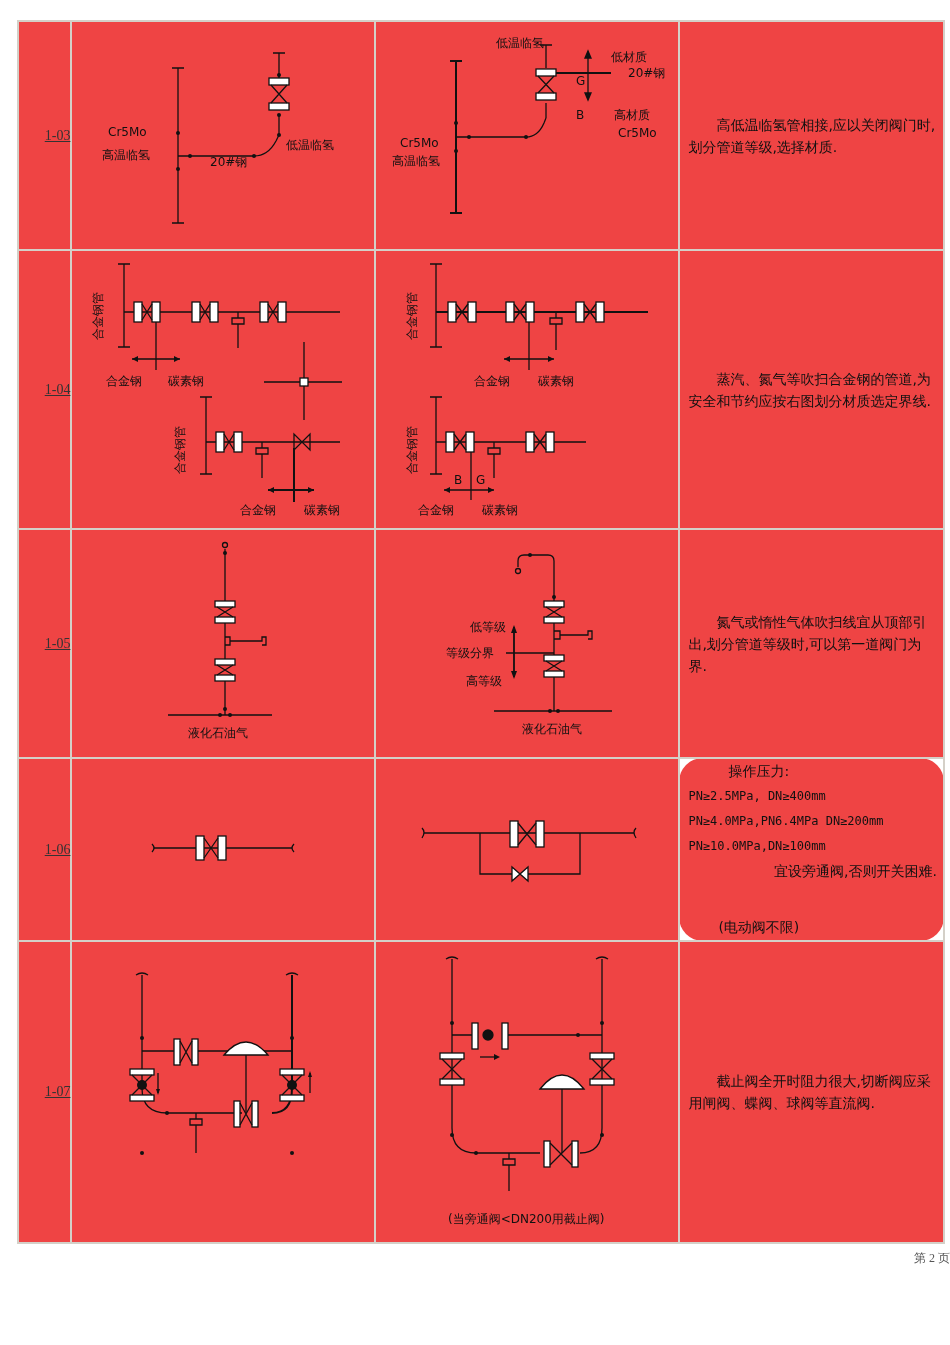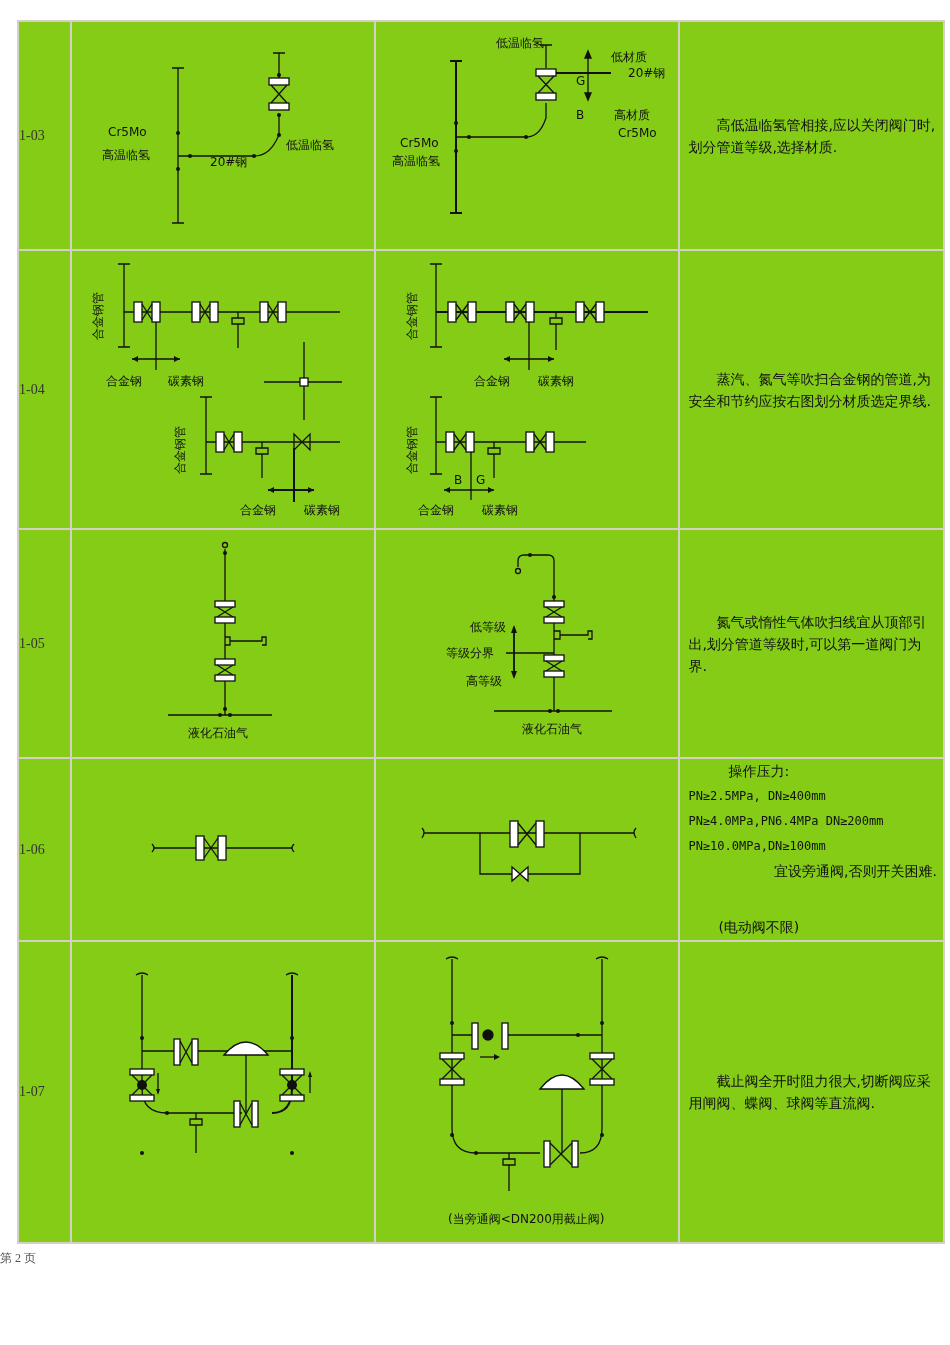--- a/index.html
+++ b/index.html
@@ -1,25 +1,25 @@
 <!DOCTYPE html>
 <html><head>
 <meta charset="utf-8">
 <style>
   html, body { margin: 0; padding: 0; background: #ffffff; }
   body { width: 950px; height: 1345px; position: relative; font-family: "DejaVu Serif", serif; color: #111; overflow: hidden; }
   table.spec { position: absolute; left: 17px; top: 20px; border-collapse: collapse; width: 928px; }
-  table.spec td { border: 2px solid #d4d0c8; padding: 0; vertical-align: middle; background: #84cc16; }
-  td.code { width: 58px; text-align: left; font-size: 14px; color: #333; font-family: "Liberation Serif", serif; }
+  table.spec td { border: 2px solid #d4d0c8; padding: 0; vertical-align: middle; background: #ef4444; }
+  td.code { width: 58px; text-align: right; font-size: 14px; color: #333; font-family: "Liberation Serif", serif; text-decoration: underline; }
   td.diag { width: 302px; position: relative; }
   td.desc { width: 258px; font-family: "DejaVu Sans", sans-serif; font-size: 14px; line-height: 22px; padding: 0 6px 0 8px !important; }
   td.desc .indent { text-indent: 2em; }
   svg { display: block; }
   svg text { font-family: "DejaVu Sans", sans-serif; font-size: 12px; fill: #111; }
-  .pageno { position: absolute; top: 1250px; left: 0; width: 950px; text-align: left; font-size: 12px; color: #555; font-family: "Liberation Serif", serif; }
+  .pageno { position: absolute; top: 1250px; left: 0; width: 950px; text-align: right; font-size: 12px; color: #555; font-family: "Liberation Serif", serif; }
   .cond { font-family: "DejaVu Sans Mono", monospace; font-size: 12px; white-space: nowrap; line-height: 25px; }
 </style>
 </head>
 <body>
 
 <table class="spec">
 
   <tbody>
       <tr style="height:229px;">
     <td class="code">1-03</td>
@@ -258,21 +258,21 @@
           <path d="M104 71 L104 112 L204 112 L204 71"></path>
           <g fill="#fff">
                 <rect x="134" y="59" width="8" height="26"></rect>
                 <rect x="160" y="59" width="8" height="26"></rect>
               </g>
           <path d="M142 61 L160 83 M160 61 L142 83"></path>
           <path d="M136 105 L136 119 L152 105 L152 119 Z" fill="#fff"></path>
         </g>
       </svg>
     </td>
-    <td class="desc" style="line-height:25px;">
+    <td class="desc" style="line-height:25px;border-radius:24px;">
       <div style="padding-left:40px;">操作压力:</div>
       <div class="cond">PN≥2.5MPa, DN≥400mm</div>
       <div class="cond">PN≥4.0MPa,PN6.4MPa  DN≥200mm</div>
       <div class="cond">PN≥10.0MPa,DN≥100mm</div>
       <div style="padding-left:32px;text-align:right;">宜设旁通阀,否则开关困难.</div>
       <div style="padding-left:30px;margin-top:31px;">(电动阀不限)</div>
     </td>
   </tr>
 
   <tr style="height:302px;">

